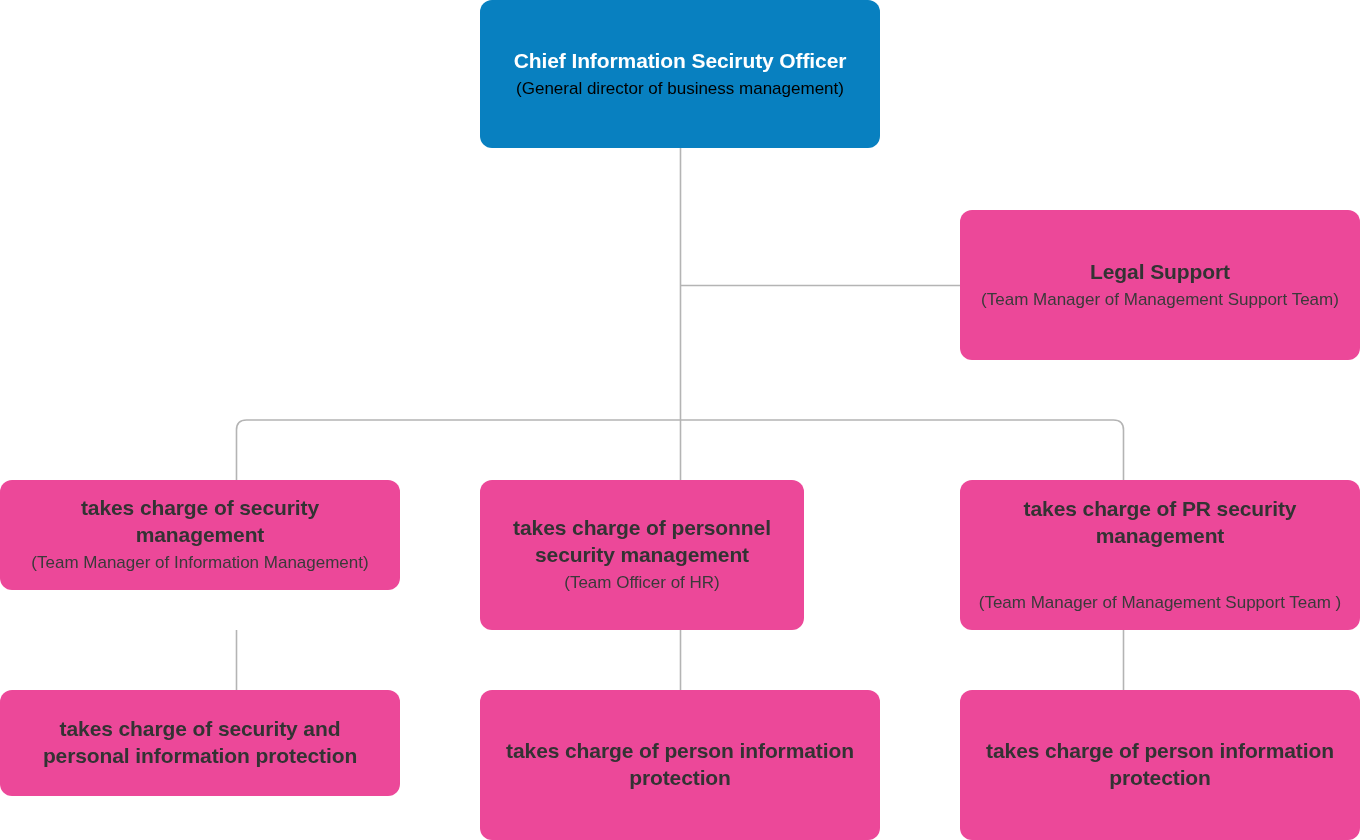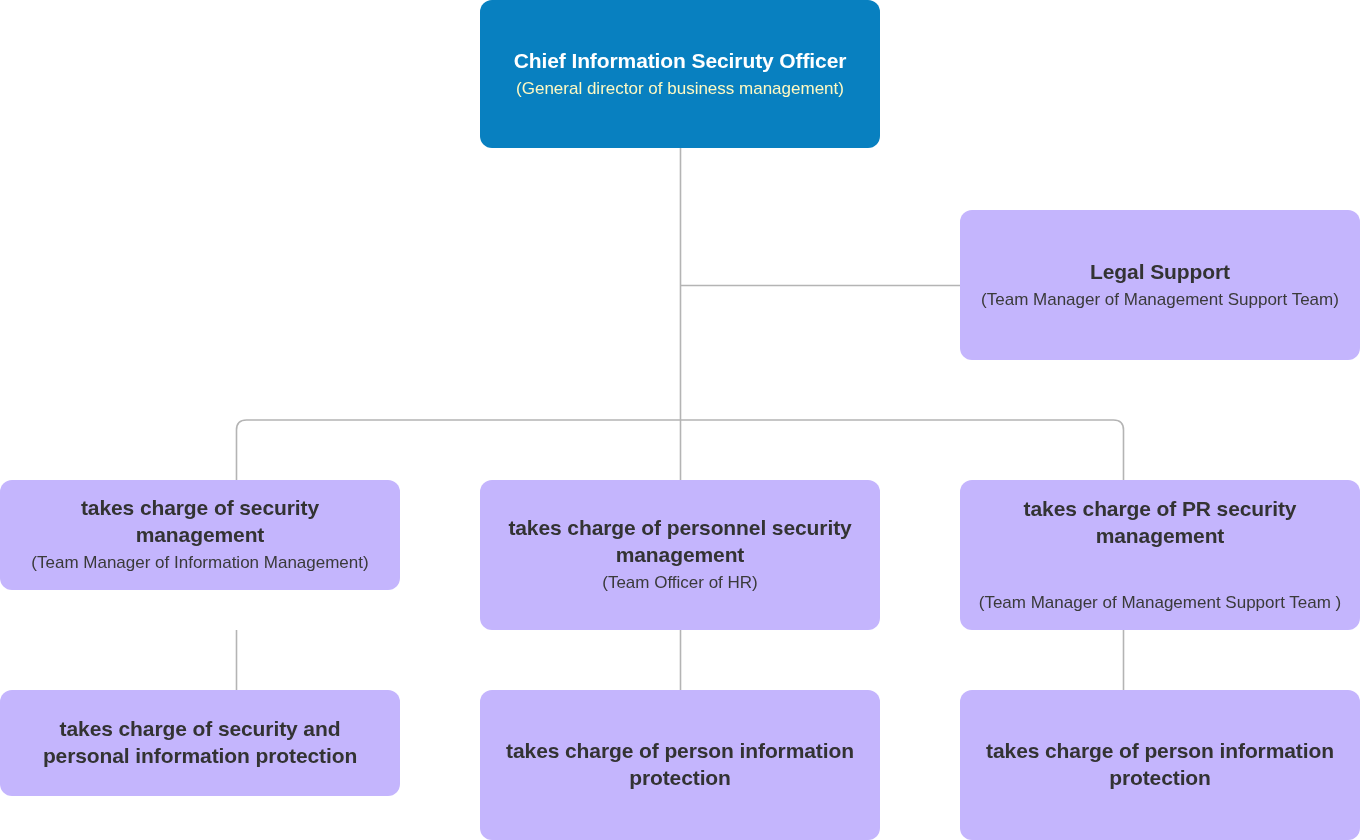--- a/index.html
+++ b/index.html
@@ -43,52 +43,52 @@
     text-align: center;
     padding: 8px 16px;
   }
   .node.root {
     background: #0880c0;
     color: #ffffff;
   }
   .node.branch,
   .node.leaf,
   .node.aside {
-    background: #c4b5fd;
+    background: #ec4899;
     color: #333333;
   }
 
   .node-title {
     font-size: 21px;
     font-weight: 700;
     line-height: 1.28;
     letter-spacing: -0.1px;
   }
   .node .node-title {
     margin: 0;
   }
   .node-subtitle {
     font-size: 17px;
     font-weight: 400;
     line-height: 1.33;
     margin-top: 3px;
   }
   .node.root .node-subtitle {
-    color: #fef9c3;
+    color: #000000;
   }
   .node.branch .node-subtitle,
   .node.aside .node-subtitle {
     color: #3a3a3a;
   }
 
   
   #node-ciso          { left: 480px; top:   0px; width: 400px; height: 148px; }
   #node-legal         { left: 960px; top: 210px; width: 400px; height: 150px; }
   #node-security-mgmt { left:   0px; top: 480px; width: 400px; height: 110px; }
-  #node-personnel     { left: 480px; top: 480px; width: 400px; height: 150px; }
+  #node-personnel     { left: 480px; top: 480px; width: 324px; height: 150px; }
   #node-pr            { left: 960px; top: 480px; width: 400px; height: 150px; gap: 39px; }
   #node-leaf-left     { left:   0px; top: 690px; width: 400px; height: 106px; }
   #node-leaf-mid      { left: 480px; top: 690px; width: 400px; height: 150px; }
   #node-leaf-right    { left: 960px; top: 690px; width: 400px; height: 150px; }
 
   
   #node-ciso { border-top-left-radius: 12px; border-top-right-radius: 12px; }
 
   
   #node-leaf-left, #node-leaf-mid, #node-leaf-right {

